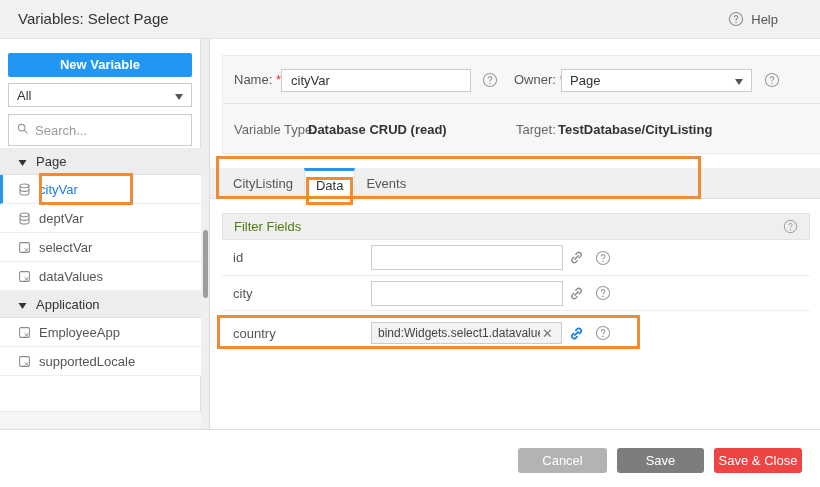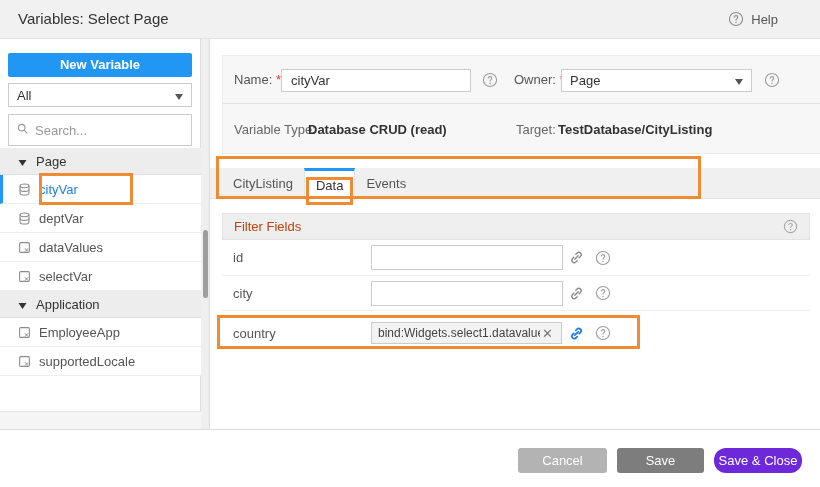--- a/index.html
+++ b/index.html
@@ -69,21 +69,21 @@
 
   
   .tabbar { position:absolute; left:0; top:129px; width:610px; height:31px; background:#f0f0f0; border-bottom:1px solid #e2e2e2;
             display:flex; align-items:stretch; padding-left:12px; }
   .tab { position:relative; display:flex; align-items:center; padding:0 11px; font-size:13px; color:#555; cursor:pointer; }
   .tab.active { background:#fff; border-top:3px solid #2296f3; border-left:1px solid #e4e4e4; border-right:1px solid #e4e4e4;
                 height:32px; color:#333; }
 
   
   .ff-header { position:absolute; left:12px; top:174px; width:588px; height:27px; background:#efefef; border:1px solid #e3e3e3;
-               display:flex; align-items:center; padding:0 11px; font-size:13px; color:#c2410c; }
+               display:flex; align-items:center; padding:0 11px; font-size:13px; color:#4d7c0f; }
   .ff-header .help-icon { margin-left:auto; }
   .ff-rows { position:absolute; left:12px; top:201px; width:588px; }
   .ff-row { position:relative; display:flex; align-items:center; border-bottom:1px solid #eee; }
   .ff-row.r-id { height:36px; } .ff-row.r-city { height:35px; } .ff-row.r-country { height:44px; border-bottom:none; }
   .ff-label { position:absolute; left:11px; font-size:13px; color:#555; }
   .ff-input { position:absolute; left:149px; width:192px; height:25px; border:1px solid #ccc; background:#fff; outline:none;
               font-size:13px; color:#333; padding:0 8px; font-family:"Liberation Sans","DejaVu Sans",sans-serif; }
   .bound-box { position:absolute; left:149px; width:191px; height:22px; border:1px solid #ccc; background:#f3f3f3;
                display:flex; align-items:center; padding:0 6px; }
   .bound-text { flex:1; font-size:12px; color:#444; white-space:nowrap; overflow:hidden; }
@@ -91,21 +91,21 @@
   .link-icon { position:absolute; left:347px; display:inline-flex; color:#8a8a8a; cursor:pointer; }
   .link-icon.bound { color:#1a7ee5; }
   .ff-help { position:absolute; left:373px; }
 
   
   .footer { position:absolute; left:0; top:429px; width:820px; height:58px; background:#fff; border-top:1px solid #ddd; }
   .btn { position:absolute; top:18px; height:25px; border:none; border-radius:3px; color:#fff; font-size:13px;
          text-align:center; line-height:25px; cursor:pointer; font-family:"Liberation Sans","DejaVu Sans",sans-serif; }
   .btn-cancel { left:518px; width:89px; background:#b3b3b3; }
   .btn-save { left:617px; width:87px; background:#7d7d7d; }
-  .btn-saveclose { left:714px; width:88px; background:#6d28d9;border-radius:12px; }
+  .btn-saveclose { left:714px; width:88px; background:#ef4444; }
 </style>
 </head>
 <body>
 
 <div class="app">
 
   <div class="header">
     <div class="title">Variables: Select Page</div>
     <div class="help-top">
       <span class="help-icon">
@@ -169,31 +169,31 @@
         <span>deptVar</span>
       </div>
 
       <div class="var-item">
         <span class="vicon">
             <svg width="13" height="13" viewBox="0 0 16 16" fill="none" stroke="currentColor">
               <rect x="2" y="2" width="12" height="12" rx="1.5" stroke-width="1.3"></rect>
               <path d="M8.5 9l4 4M12.5 9l-4 4" stroke-width="1.2"></path>
             </svg>
           </span>
-        <span>dataValues</span>
+        <span>selectVar</span>
       </div>
 
       <div class="var-item">
         <span class="vicon">
             <svg width="13" height="13" viewBox="0 0 16 16" fill="none" stroke="currentColor">
               <rect x="2" y="2" width="12" height="12" rx="1.5" stroke-width="1.3"></rect>
               <path d="M8.5 9l4 4M12.5 9l-4 4" stroke-width="1.2"></path>
             </svg>
           </span>
-        <span>selectVar</span>
+        <span>dataValues</span>
       </div>
 
       <div class="section-header">
         <span><svg width="9" height="6" viewBox="0 0 8 6">
               <path d="M0 0h8L4 6z" fill="#333"></path>
             </svg></span>
         <span>Application</span>
       </div>
 
       <div class="var-item">

